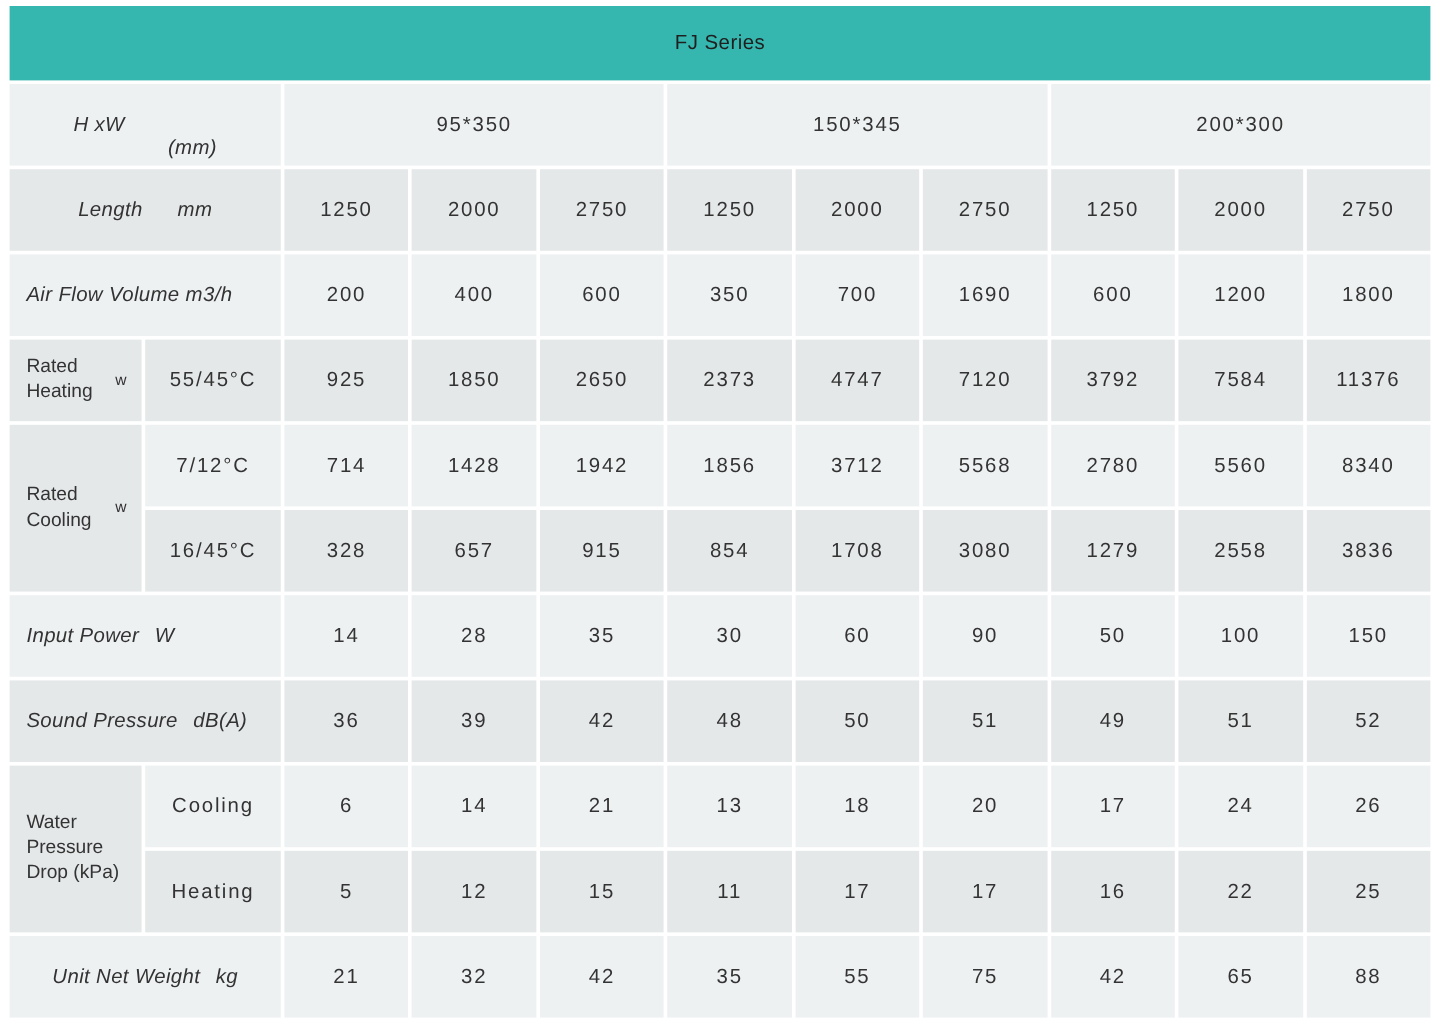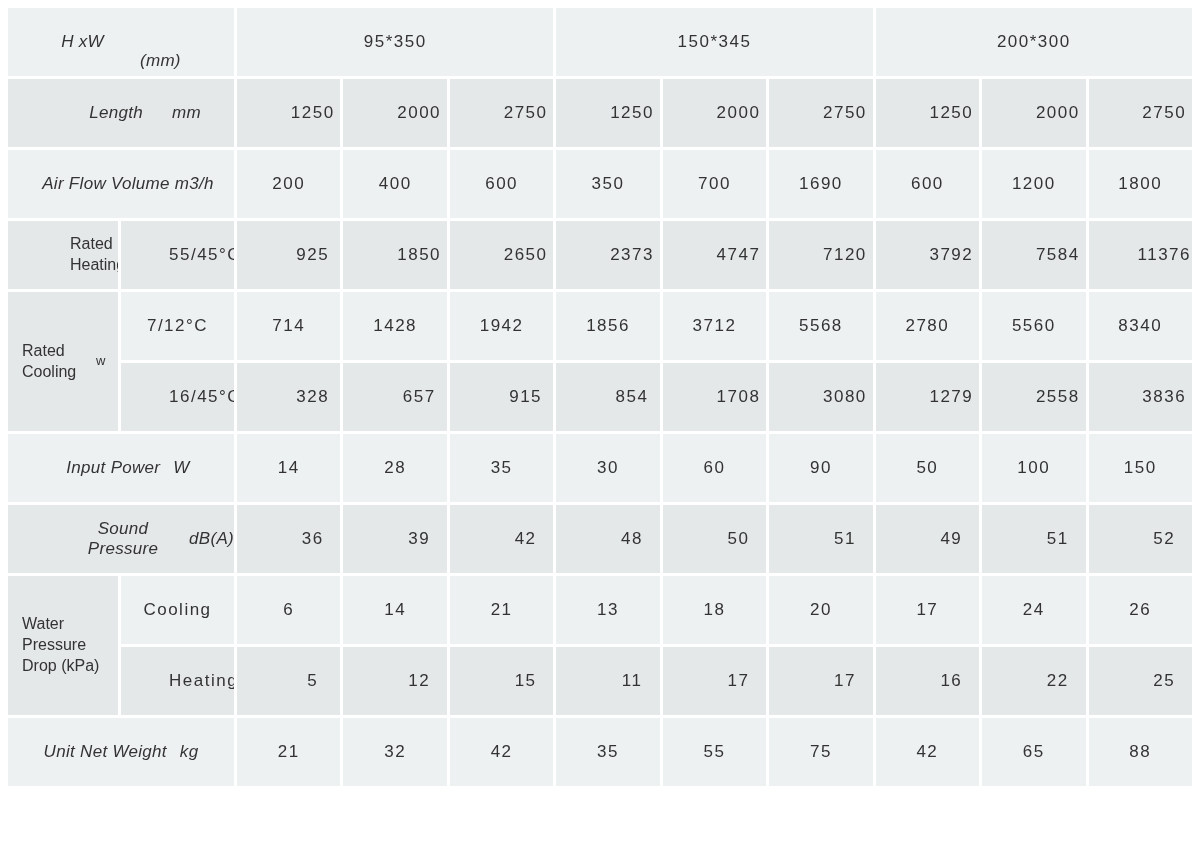--- a/index.html
+++ b/index.html
@@ -28,30 +28,30 @@
     margin: 0 -3px;
   }
   td {
     background: #eef1f2;
     height: 68px;
     text-align: center;
     vertical-align: middle;
     font-size: 17px;
     overflow: hidden;
   }
-  tr.dark td { background: #e5e8e9; padding-left: 48px; }
+  tr.dark td { background: #e5e8e9; }
   td.merged { background: #e5e8e9; }
   td.num, td.cond { letter-spacing: 1.5px; }
   td.lbl { letter-spacing: 0.3px; font-style: italic; }
   .lbl-flex {
     display: flex;
     align-items: center;
     justify-content: center;
   }
-  .lbl-flex.left { justify-content: center; padding-left: 14px; }
+  .lbl-flex.left { justify-content: flex-start; padding-left: 14px; }
   .gap-lg > :last-child { margin-left: 36px; margin-top: 37px; }
   .gap-md > :last-child { margin-left: 29px; }
   .gap-sm > :last-child { margin-left: 13px; }
   .split-lbl {
     display: flex;
     align-items: center;
     padding-left: 14px;
     text-align: left;
     font-size: 16px;
     line-height: 1.3;
@@ -61,20 +61,23 @@
   .unit-w {
     font-size: 13px;
     margin-left: 10px;
   }
 </style>
 </head>
 <body>
 
 <div class="page">
 
+  <div class="title-bar">
+    <span>FJ Series</span>
+  </div>
 
   <table class="spec">
     <colgroup>
       <col style="width:110px">
       <col style="width:113px">
       <col>
         <col>
         <col>
         <col>
         <col>

